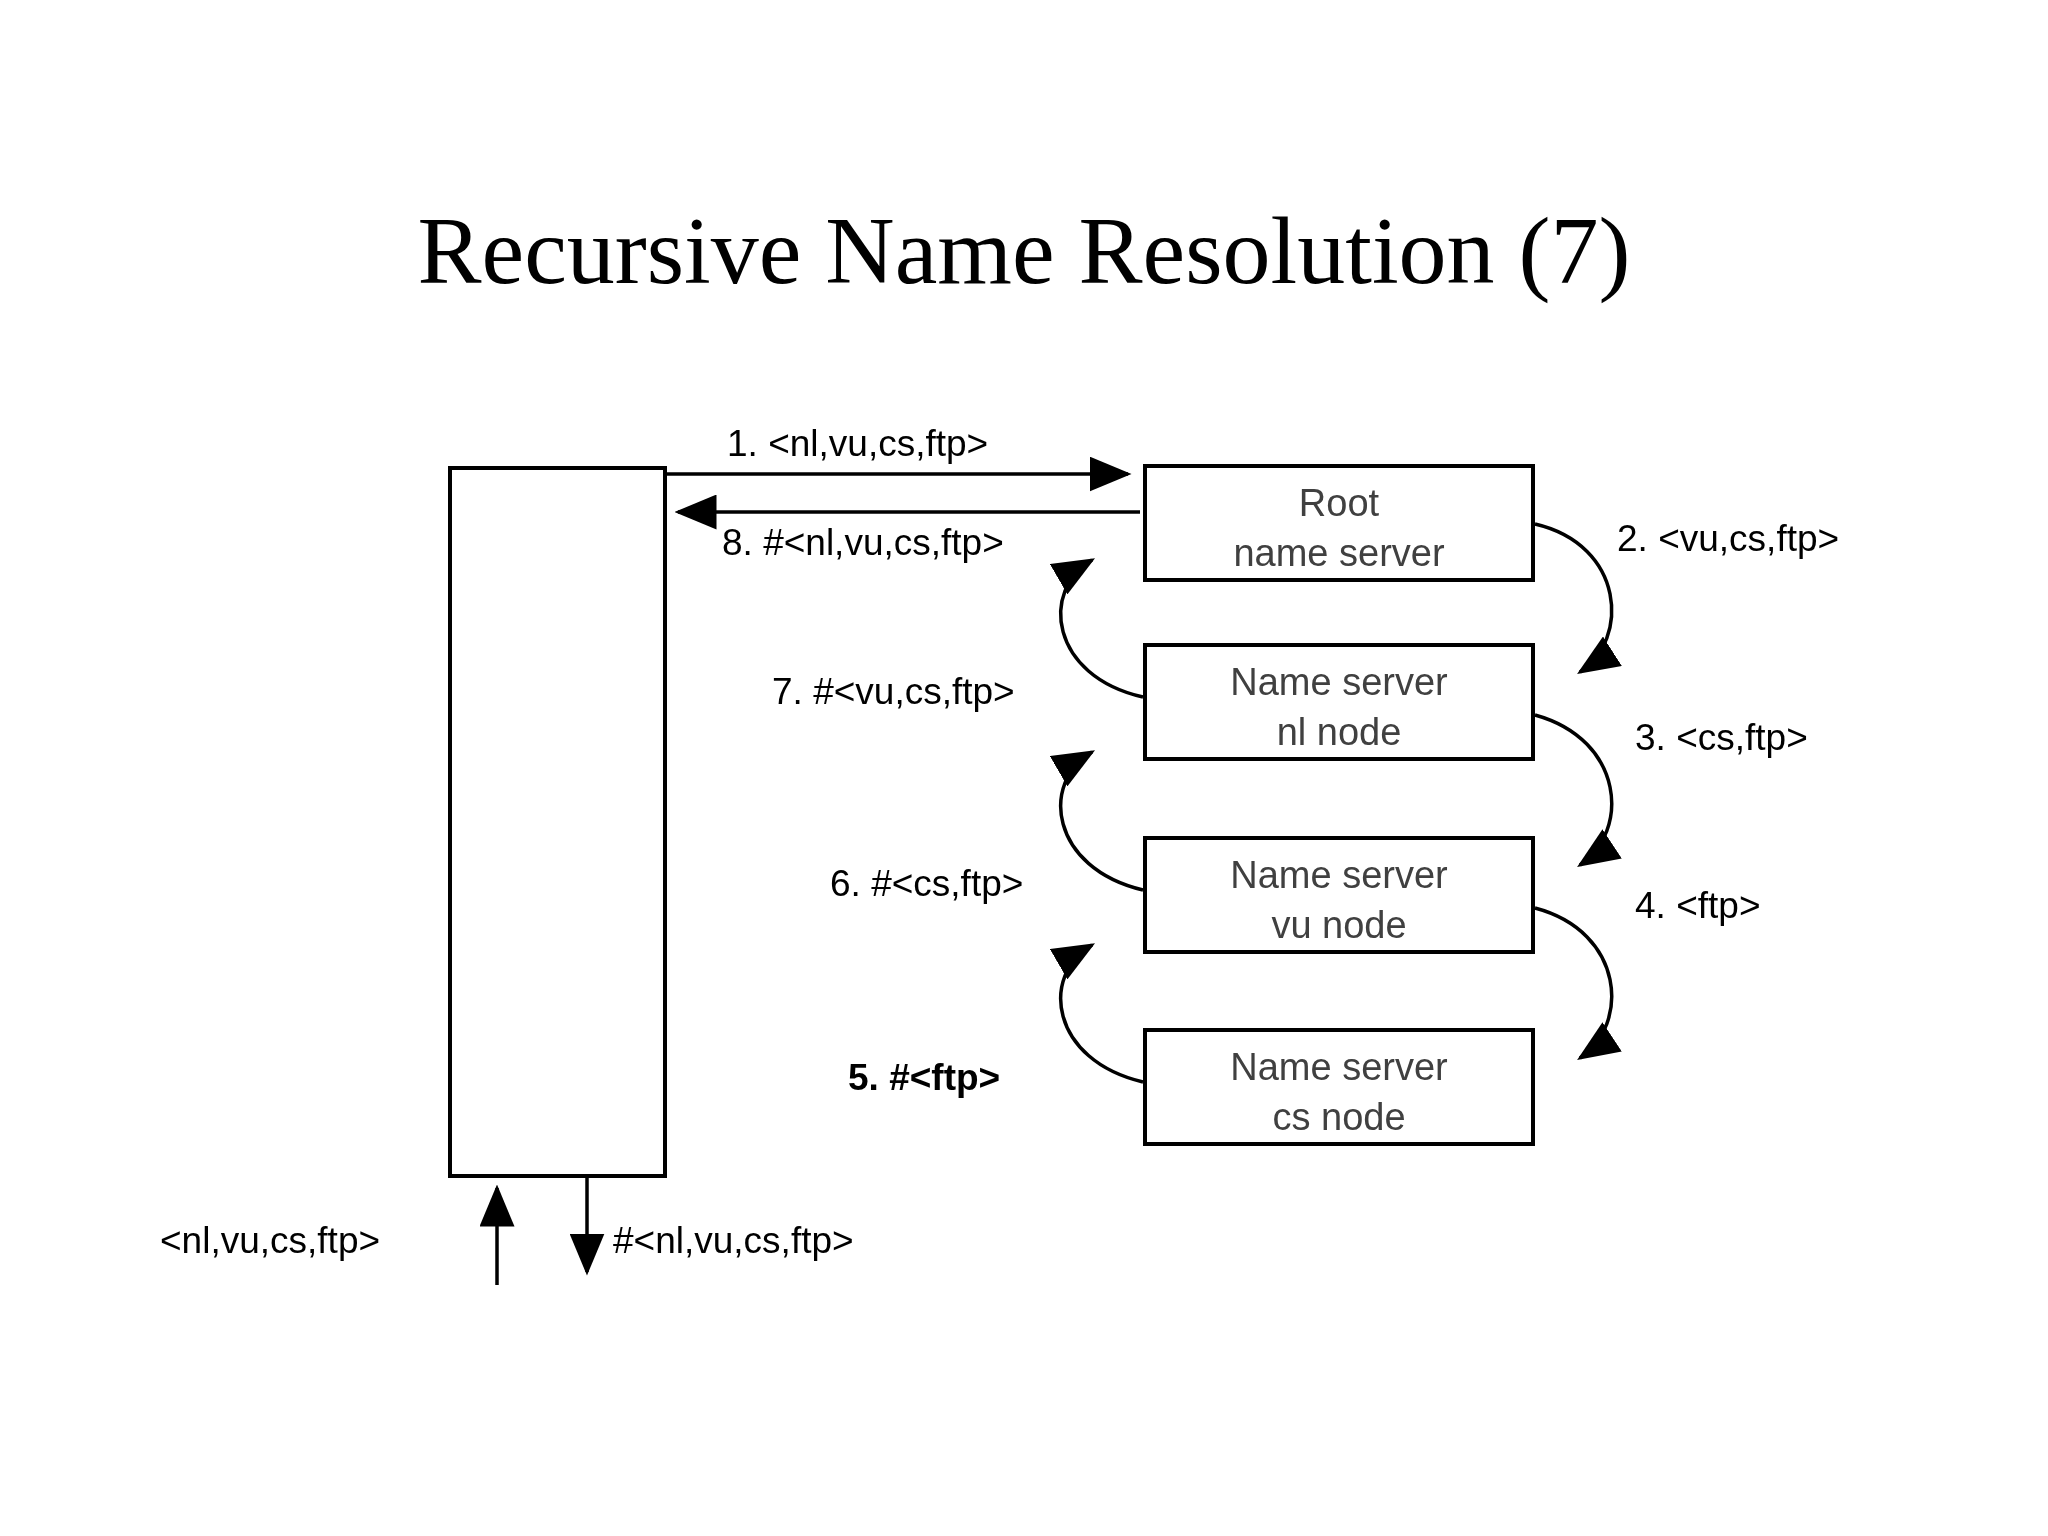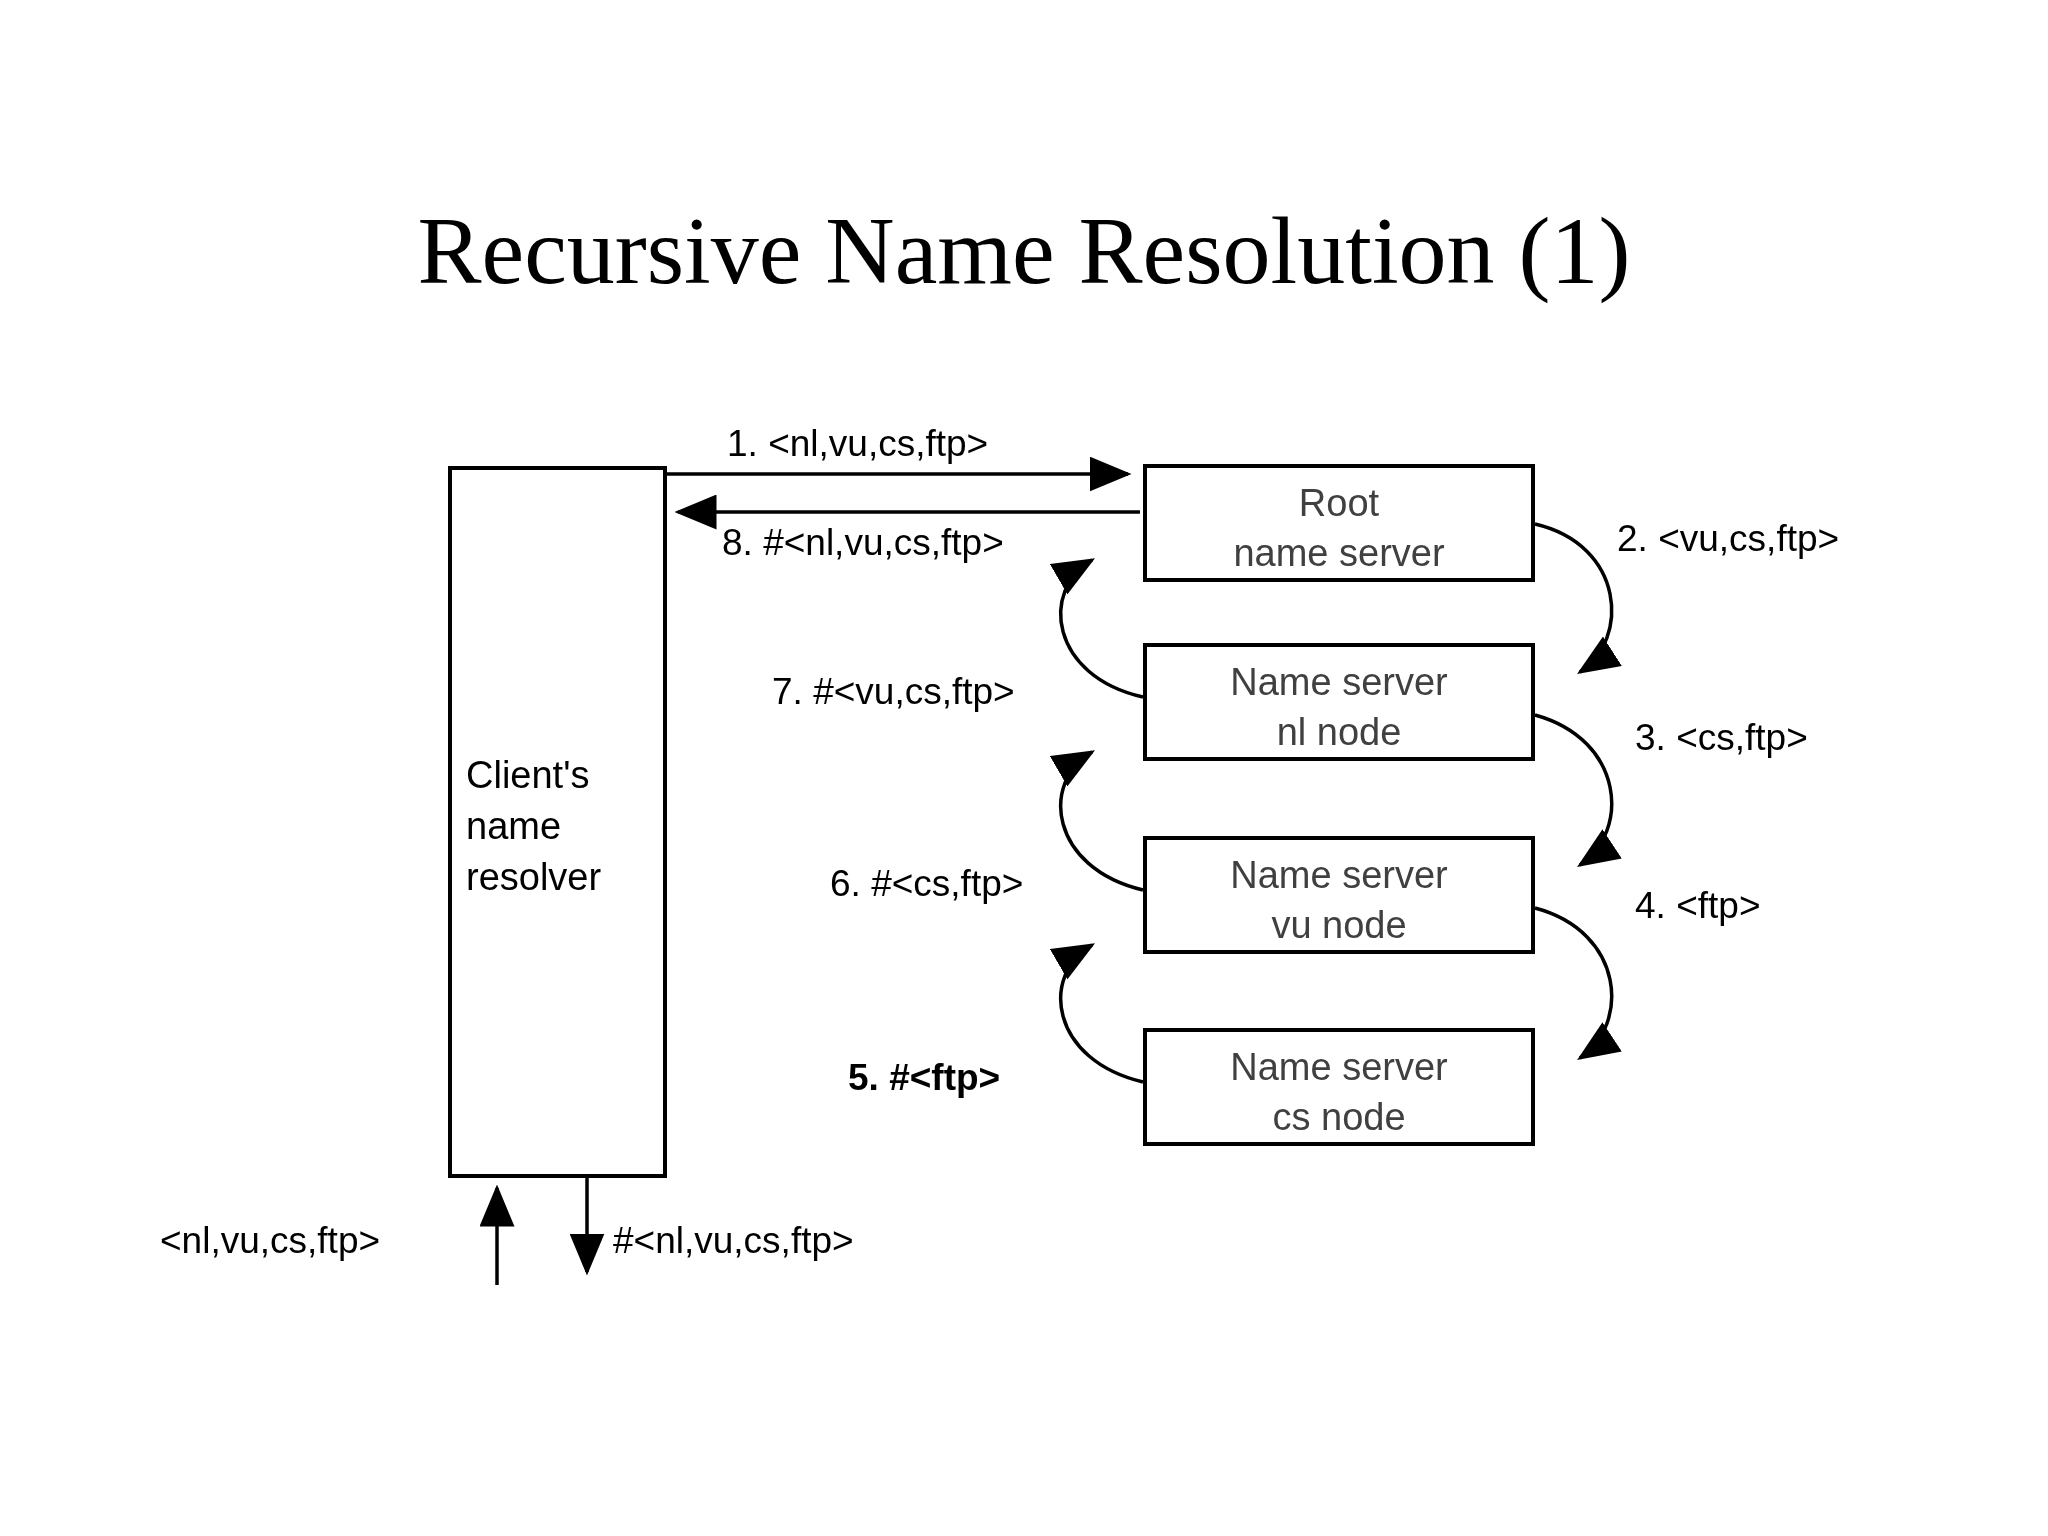--- a/index.html
+++ b/index.html
@@ -69,21 +69,21 @@
     line-height: 51px;
     text-align: left;
     white-space: pre-line;
   }
 </style>
 </head>
 <body>
 
 <div id="page">
 
-  <div id="slide-title">Recursive Name Resolution (1)</div>
+  <div id="slide-title">Recursive Name Resolution (7)</div>
 
   <svg id="diagram-svg" viewBox="0 0 2048 1536" xmlns="http://www.w3.org/2000/svg">
     <defs>
       <marker id="arrowhead" markerWidth="11" markerHeight="9" refX="10" refY="4.5" orient="auto" markerUnits="strokeWidth">
         <path d="M0,0 L11,4.5 L0,9 z" fill="#000000"></path>
       </marker>
       <marker id="arrowhead-big" markerWidth="12" markerHeight="10" refX="11" refY="5" orient="auto" markerUnits="strokeWidth">
         <path d="M0,0 L12,5 L0,10 z" fill="#000000"></path>
       </marker>
     </defs>
@@ -112,23 +112,20 @@
 
     <path class="flow-line" d="M1143 890 C 1050 868, 1040 782, 1092 752" marker-end="url(#arrowhead-big)"></path>
 
     <path class="flow-line" d="M1143 697 C 1050 676, 1040 590, 1092 560" marker-end="url(#arrowhead-big)"></path>
 
     <line class="flow-line" x1="497" y1="1285" x2="497" y2="1188" marker-end="url(#arrowhead-big)"></line>
 
     <line class="flow-line" x1="587" y1="1178" x2="587" y2="1272" marker-end="url(#arrowhead-big)"></line>
   </svg>
 
-  <div class="client-label" style="left:466px; top:750px; width:200px;">Client's
-name
-resolver</div>
 
   <div class="box-label" style="left:1145px; top:478px; width:388px;">Root
 name server</div>
 
   <div class="box-label" style="left:1145px; top:657px; width:388px;">Name server
 nl node</div>
 
   <div class="box-label" style="left:1145px; top:850px; width:388px;">Name server
 vu node</div>
 

